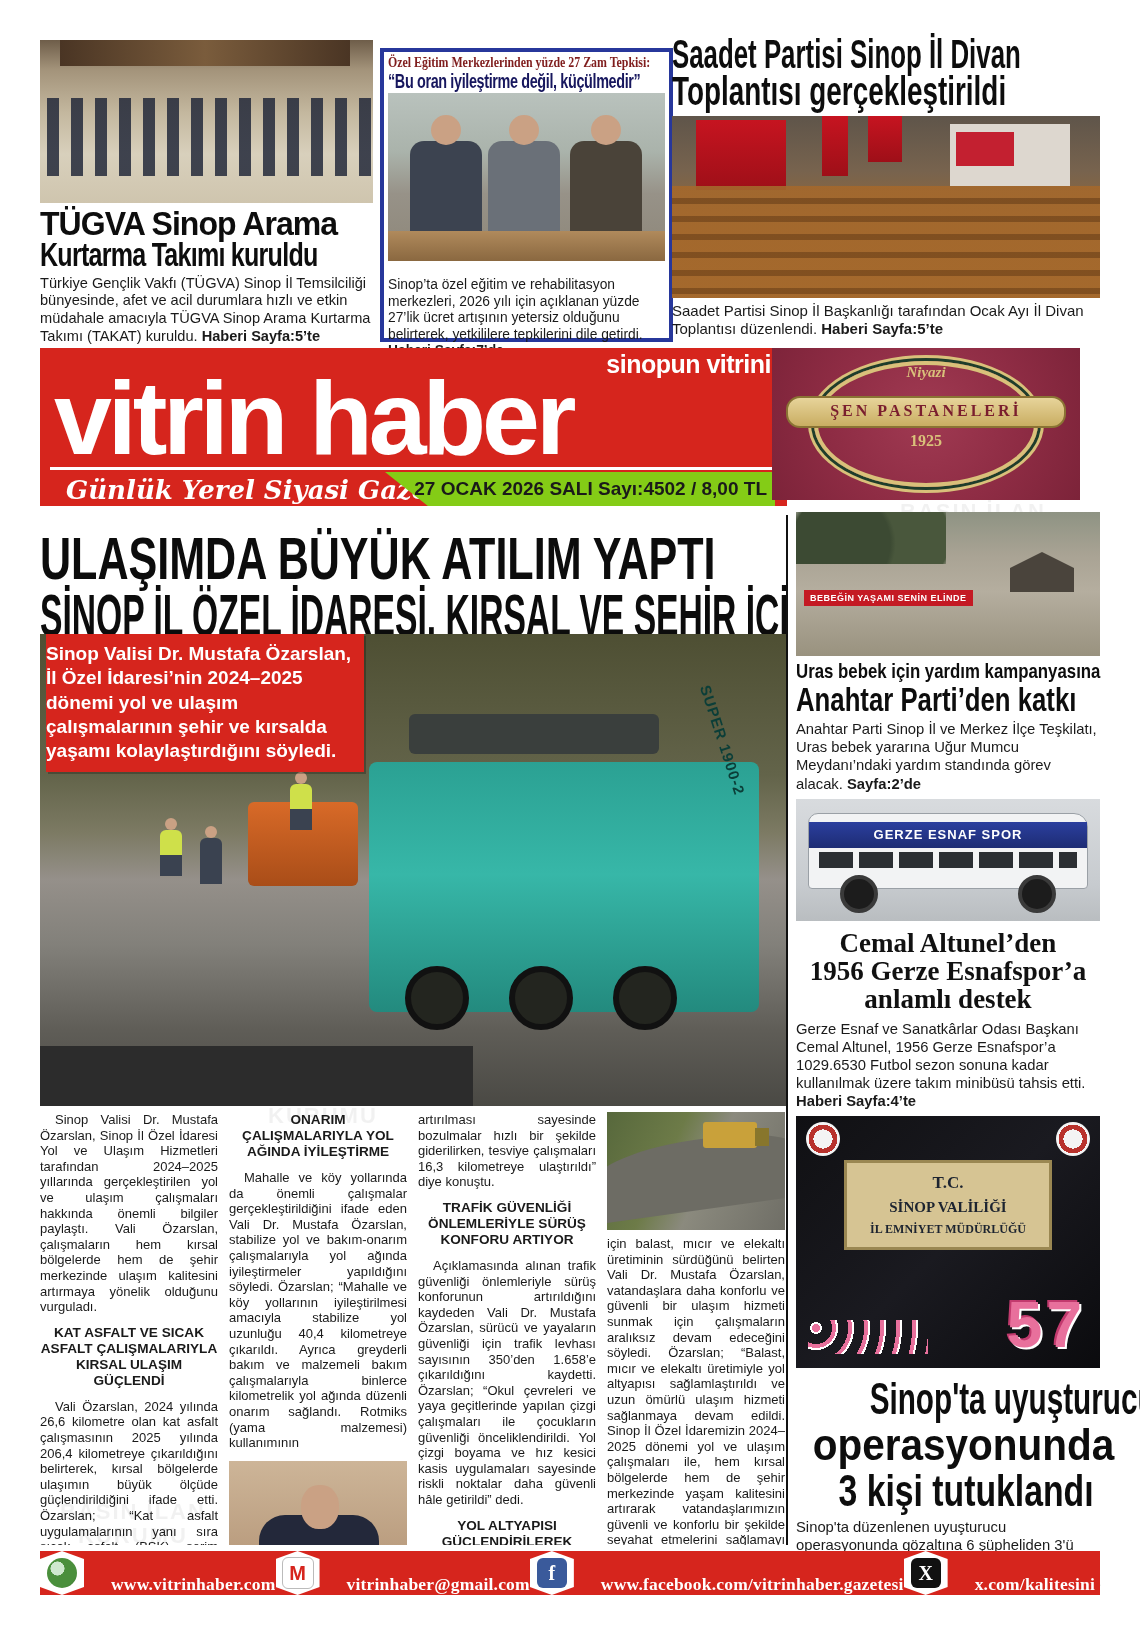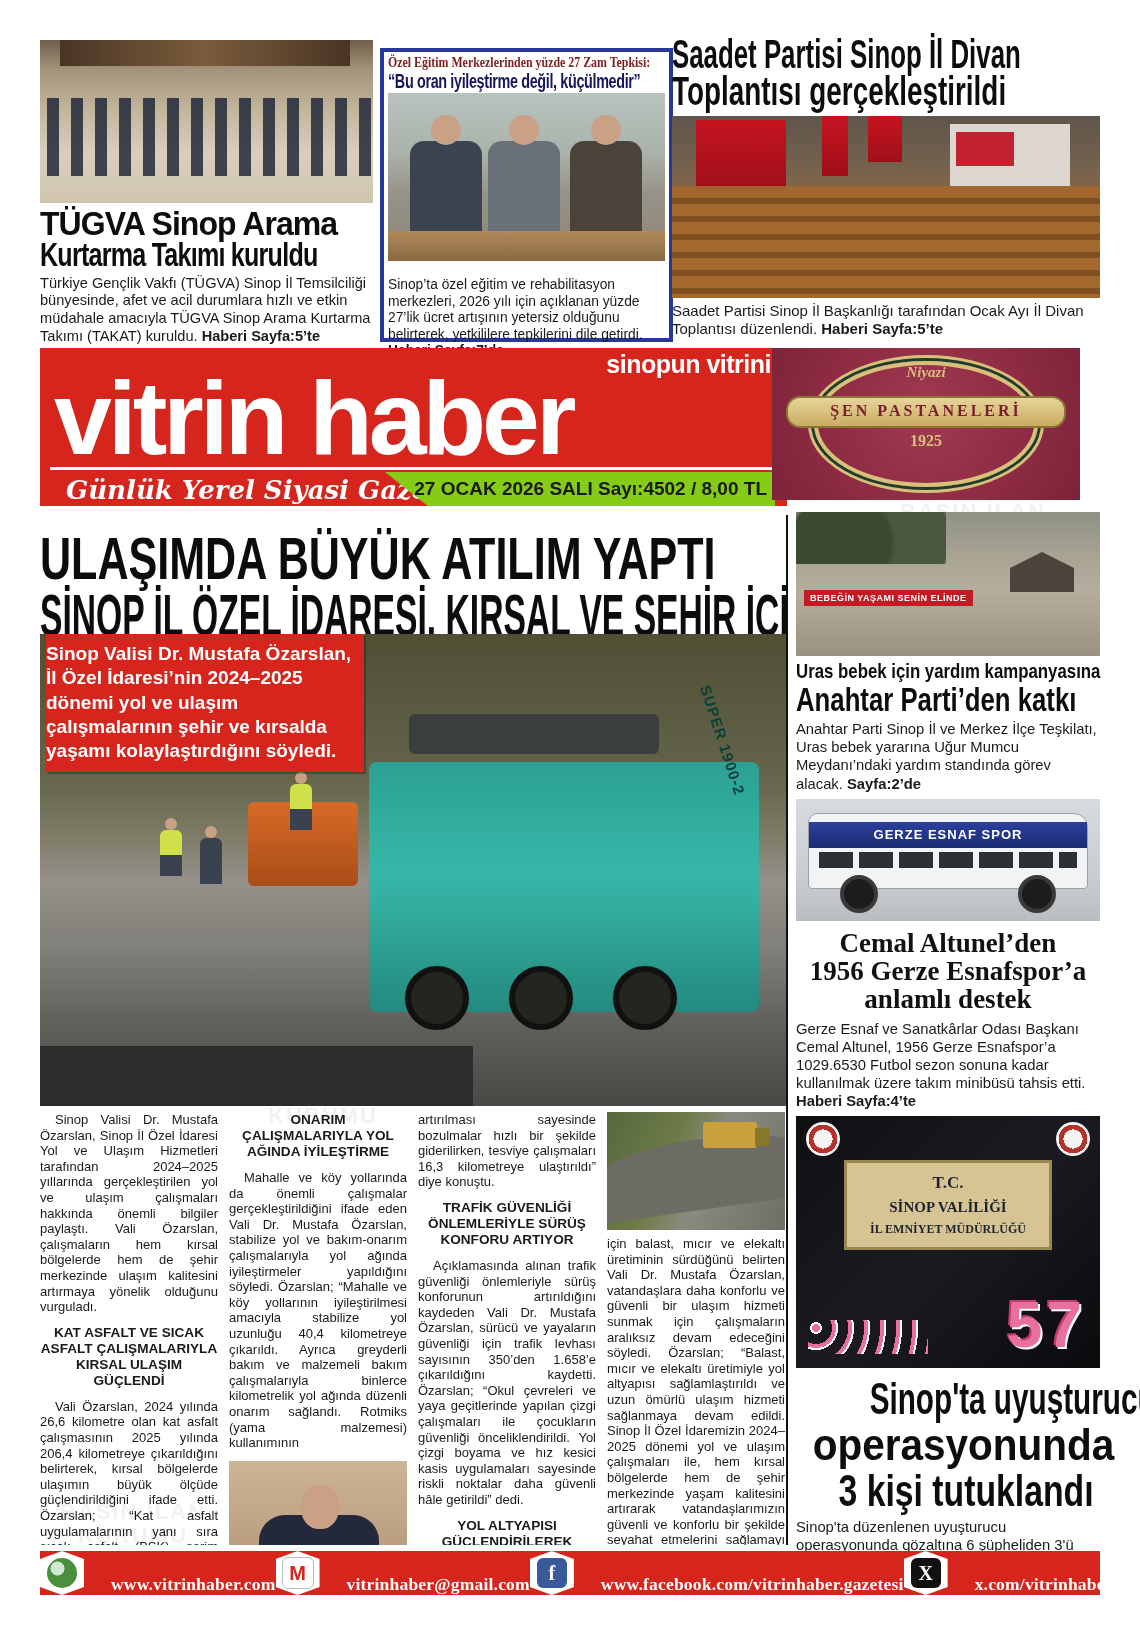--- a/index.html
+++ b/index.html
@@ -337,17 +337,17 @@
     <div class="fitem">
       <div class="chip">
           <div class="glyph fb">f</div>
         </div>
       <div class="ftext">www.facebook.com/vitrinhaber.gazetesi</div>
     </div>
     <div class="fitem">
       <div class="chip">
           <div class="glyph x">X</div>
         </div>
-      <div class="ftext">x.com/vitrinhaber</div>
+      <div class="ftext">x.com/kalitesini</div>
     </div>
   </footer>
 
 </div>
 
 </body></html>

